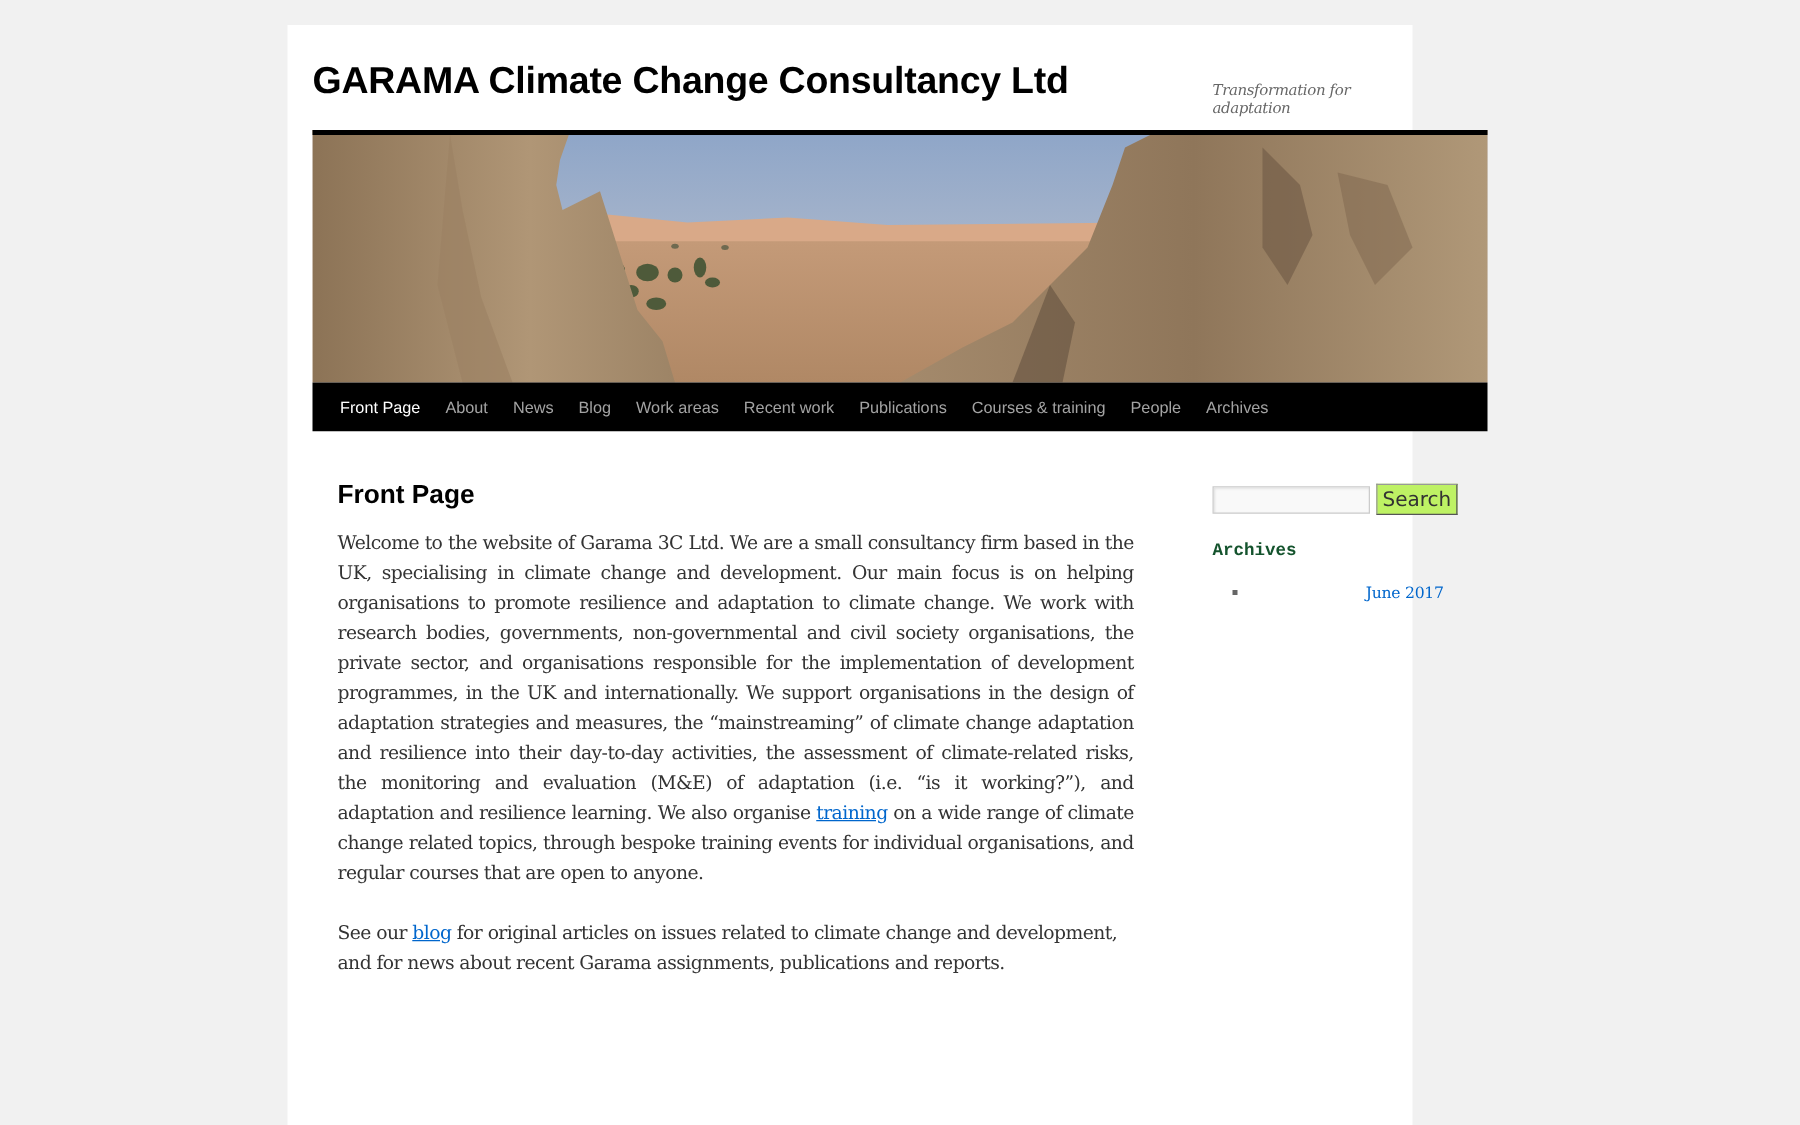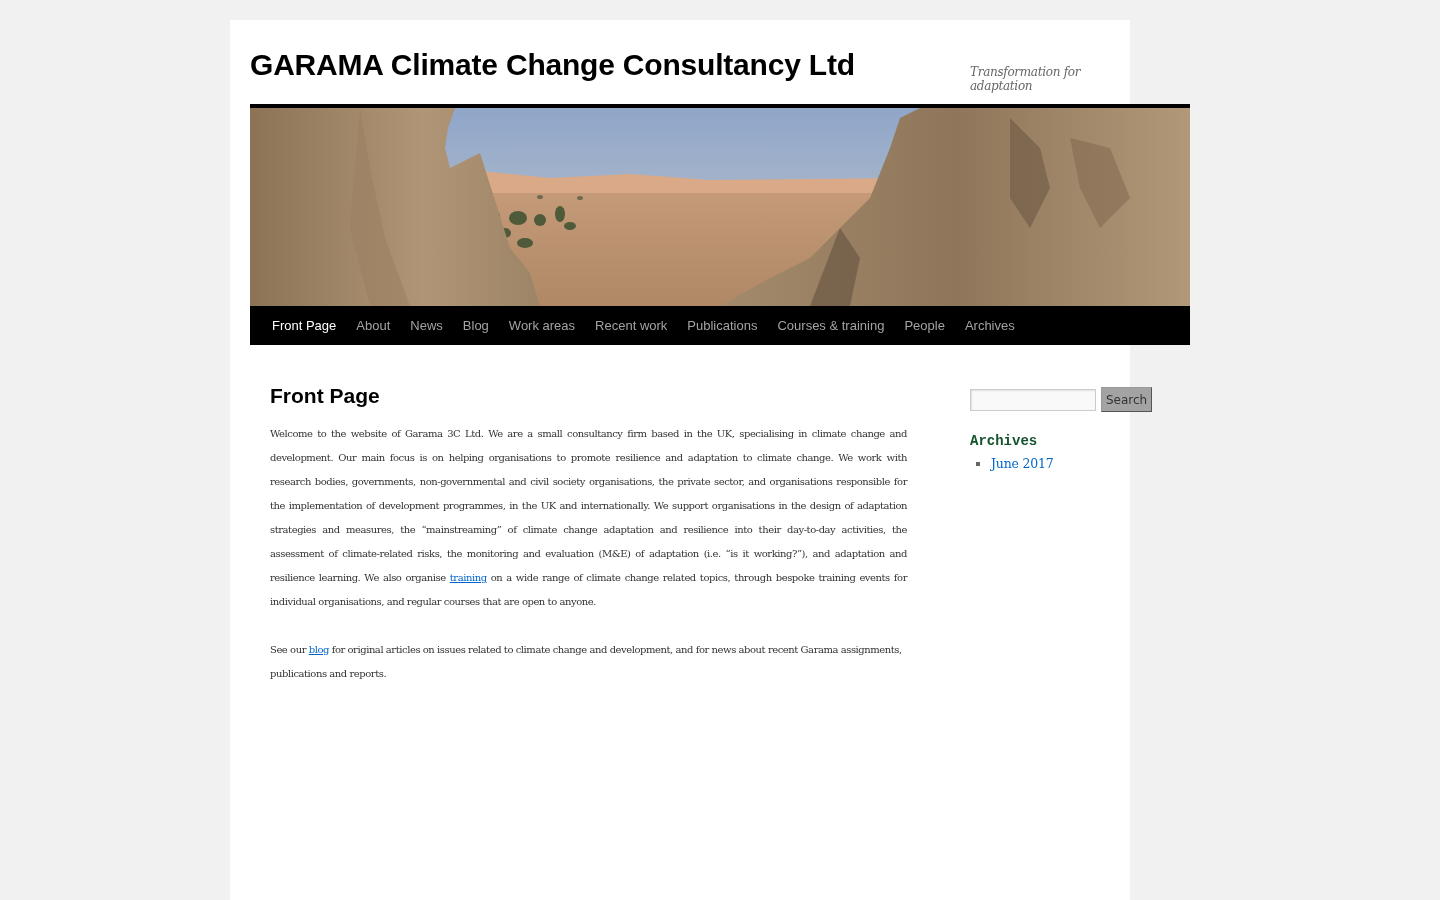--- a/index.html
+++ b/index.html
@@ -50,47 +50,47 @@
   #content {
     position: absolute; left: 40px; top: 362px; width: 640px;
   }
   #content h1 {
     margin: 0 0 12px 0;
     font-family: "Liberation Sans", sans-serif; font-weight: bold;
     font-size: 21px; color: #000; line-height: 28px;
   }
   #content p {
     margin: 0 3px 24px 0;
-    font-size: 10px; line-height: 24px; color: #333;
+    font-size: 15px; line-height: 24px; color: #333;
     letter-spacing: -0.45px;
   }
   #content p.just { text-align: justify; }
   #content a { color: #0066cc; }
   #sidebar {
     position: absolute; left: 740px; top: 367px; width: 200px;
   }
   #search-row { display: flex; align-items: center; }
   #search-input {
     width: 120px; height: 18px; border: 1px solid #ccc;
     background: #f9f9f9; padding: 1px 2px;
     box-shadow: inset 1px 1px 2px rgba(0,0,0,0.1);
   }
   #search-button {
     margin-left: 5px; height: 25px; padding: 0 4px;
-    font-family: "DejaVu Sans", sans-serif; font-size: 12px;
-    background: #a3a3a3; border: 1px solid #999;
+    font-family: "DejaVu Sans", sans-serif; font-size: 16px;
+    background: #bef264; border: 1px solid #999;
     border-right-color: #555; border-bottom-color: #555;
     color: #333;
   }
   .widget-title {
     margin: 0; font-family: Liberation Mono, monospace; font-weight: bold;
     font-size: 14px; color: #14532d; line-height: 18px;
   }
   .widget { margin-top: 0; }
-  .widget ul { margin: 5px; padding: 0 0 0 16px; list-style: square; color: #666; }
+  .widget ul { margin: 15px; padding: 0 0 0 16px; list-style: square; color: #666; text-align: right; }
   .widget li { font-size: 12.5px; line-height: 18px; letter-spacing: -0.2px; }
   .widget li a { color: #0066cc; text-decoration: none; }
 </style>
 </head>
 <body>
 
 <div id="wrapper">
   <a id="site-title" href="#">GARAMA Climate Change Consultancy Ltd</a>
   <div id="site-description">Transformation for adaptation</div>
 

